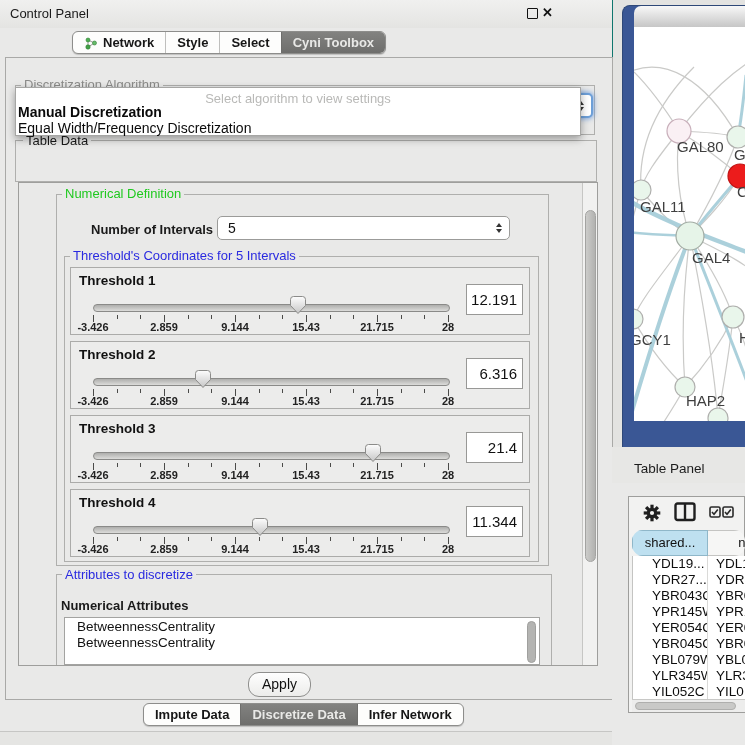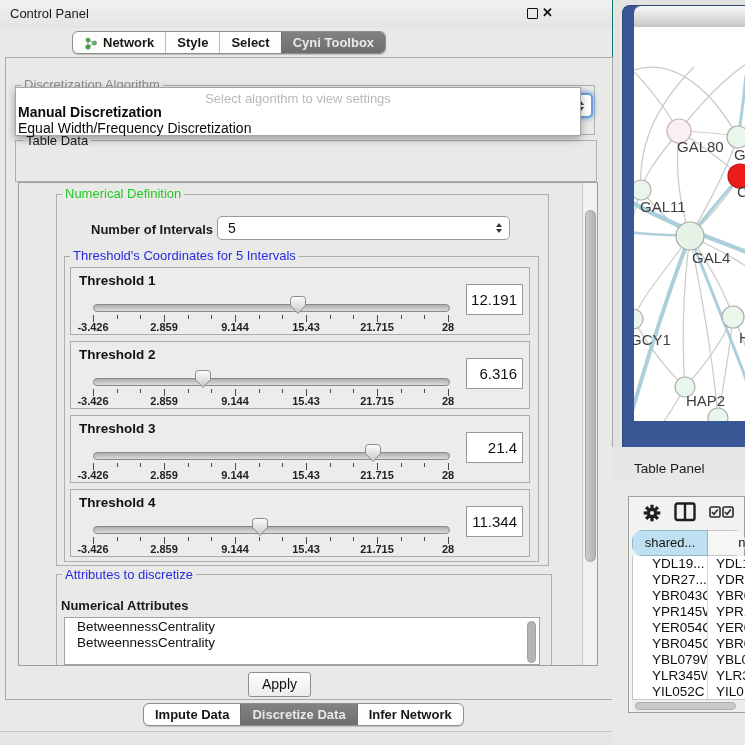--- a/index.html
+++ b/index.html
@@ -54,21 +54,21 @@
   .t-tick.major{height:7px;}
   .t-tick.minor{height:4px;}
   .t-ticklabel{position:absolute;top:53px;width:60px;text-align:center;font-size:11px;font-weight:bold;color:#222;}
   .t-thumb{position:absolute;top:27px;width:18px;height:20px;}
   .t-value{position:absolute;left:395px;top:16px;width:57px;height:31px;background:#fff;border:1px solid #989896;box-sizing:border-box;font-size:15px;color:#111;text-align:right;line-height:29px;padding-right:5px;}
 
   #attr-list{position:absolute;background:#FFFFFF;border:1px solid #A3A3A1;box-sizing:border-box;overflow:hidden;}
   .attr-item{font-size:13.5px;color:#111;padding:1px 0 1px 12px;height:14px;white-space:nowrap;}
   #attr-scroll-thumb{position:absolute;right:3px;top:3px;width:9px;height:42px;border-radius:5px;background:#B4B4B2;border:1px solid #A0A09E;box-sizing:border-box;}
 
-  #apply-btn{position:absolute;left:247px;top:671px;width:61px;height:23px;border:1px solid #8F8F8D;border-radius:3px;background:linear-gradient(#FEFEFE,#ECECEA);font-size:14px;color:#111;text-align:center;line-height:22px;}
+  #apply-btn{position:absolute;left:247px;top:671px;width:61px;height:23px;border:1px solid #8F8F8D;border-radius:11px;background:linear-gradient(#FEFEFE,#ECECEA);font-size:14px;color:#111;text-align:center;line-height:22px;}
 
   
   #net-window{position:absolute;left:622px;top:5px;width:123px;height:445px;background:#3A5795;border-radius:8px 0 0 0;border-top:1px solid #2E4878;border-left:1px solid #2E4878;box-sizing:border-box;}
   #net-titlebar{position:absolute;left:634px;top:6px;width:111px;height:21px;background:linear-gradient(#F8F8F8,#C6C6C6);border-radius:7px 0 0 0;border-bottom:1px solid #8C8C8A;}
   #net-canvas{position:absolute;left:634px;top:27px;width:111px;height:394px;background:#FFFFFF;overflow:hidden;}
   .edge{fill:none;stroke:#CACAC8;stroke-width:1.2;}
   .edge-teal{fill:none;stroke:#A6CDD9;opacity:.95;}
   .net-label{font-size:15px;fill:#3F3F3F;font-family:"Liberation Sans",sans-serif;}
 
   #table-panel-bar{position:absolute;left:612px;top:447px;width:133px;height:51px;background:#E7E7E5;border-bottom:1px solid #C8C8C6;box-sizing:border-box;}

